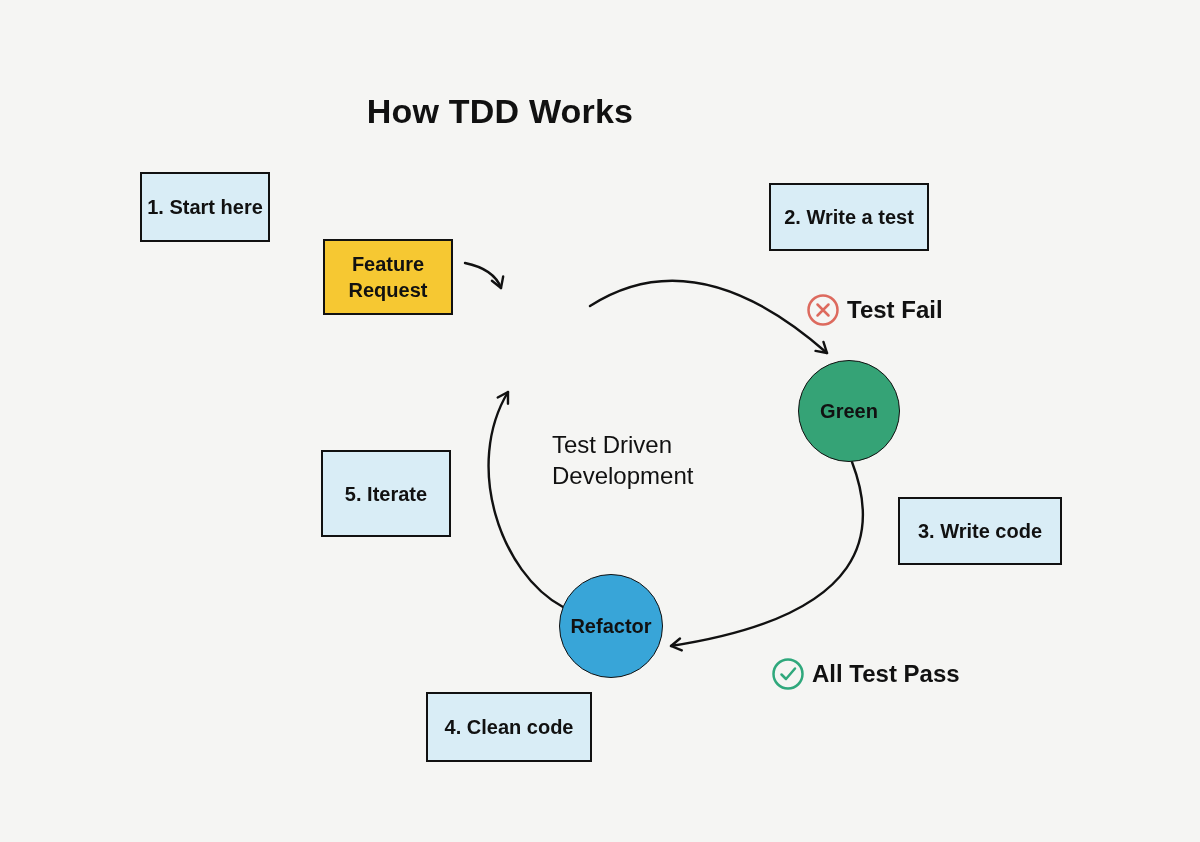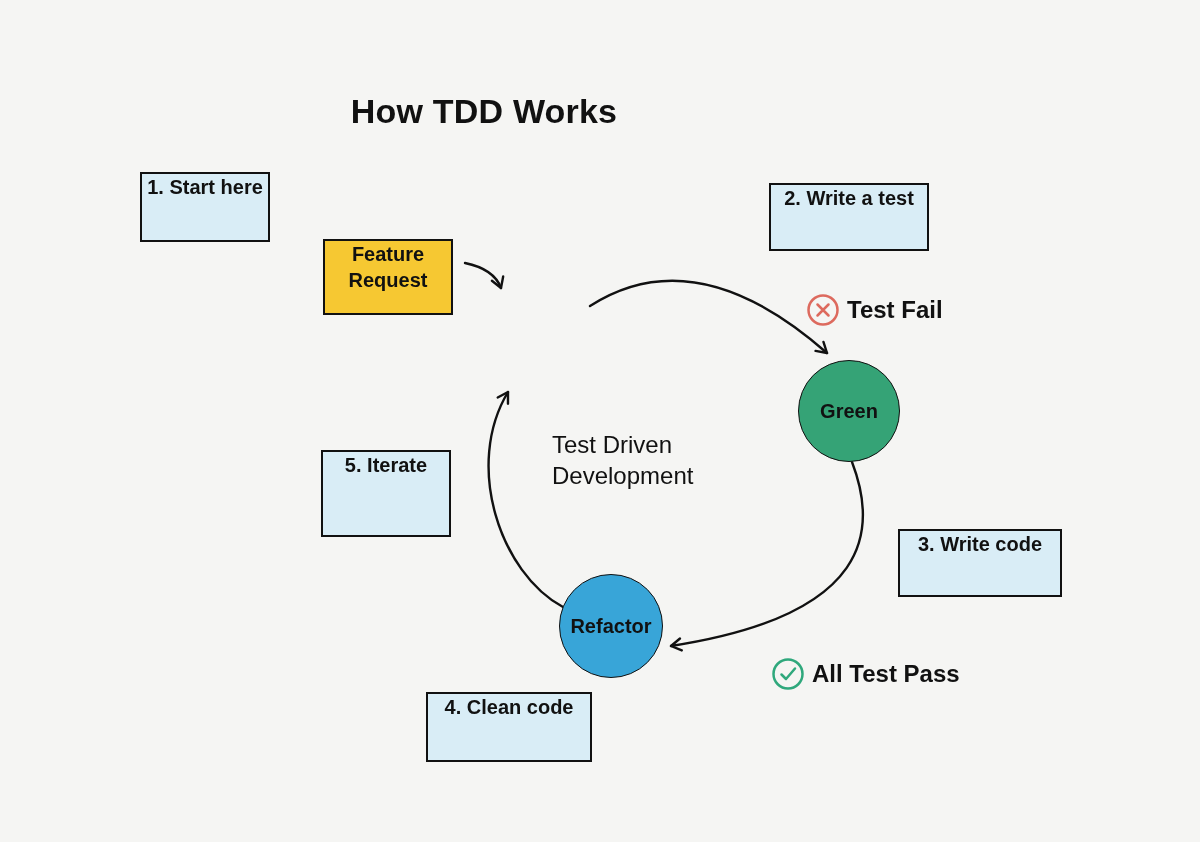--- a/index.html
+++ b/index.html
@@ -12,48 +12,49 @@
   }
   .canvas {
     position: relative;
     width: 1200px;
     height: 842px;
     background: #f5f5f3;
   }
   .page-title {
     position: absolute;
     top: 92px;
-    left: 0;
+    left: 16px;
     width: 968px;
     text-align: center;
     font-size: 34px;
     font-weight: 700;
     letter-spacing: 0.2px;
   }
   .arrows-layer {
     position: absolute;
     left: 0; top: 0;
     width: 1200px; height: 842px;
     pointer-events: none;
   }
   .box {
     position: absolute;
     display: flex;
+    align-items: center;
     justify-content: center;
     text-align: center;
     border: 2px solid #111;
     font-size: 20px;
     font-weight: 700;
     line-height: 1.3;
   }
   .step-box { background: #d9edf6; }
   .feature-box { background: #f6c832; padding: 0 12px; }
   .step-1 { left: 140px; top: 172px; width: 130px; height: 70px; }
   .step-2 { left: 769px; top: 183px; width: 160px; height: 68px; }
-  .step-3 { left: 898px; top: 497px; width: 164px; height: 68px; margin-top: 32px; }
+  .step-3 { left: 898px; top: 497px; width: 164px; height: 68px; }
   .step-4 { left: 402px; top: 692px; width: 166px; height: 70px; margin-left: 24px; }
   .step-5 { left: 321px; top: 450px; width: 130px; height: 87px; }
   .feature { left: 323px; top: 239px; width: 130px; height: 76px; }
   .node-circle {
     position: absolute;
     border: 1.6px solid #111;
     border-radius: 50%;
     display: flex;
     align-items: center;
     justify-content: center;

